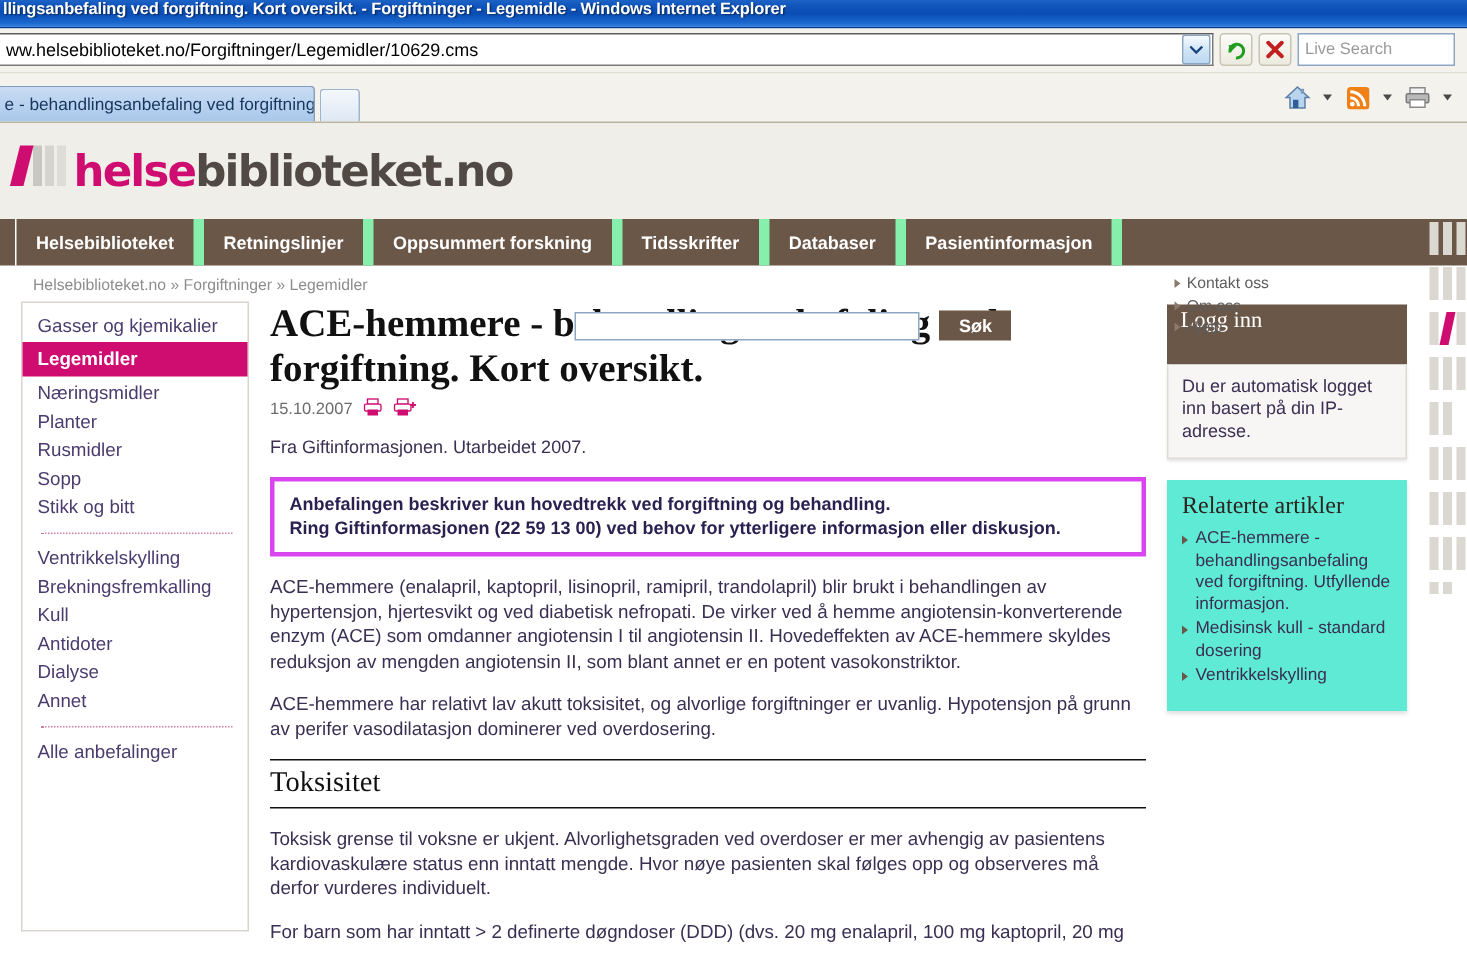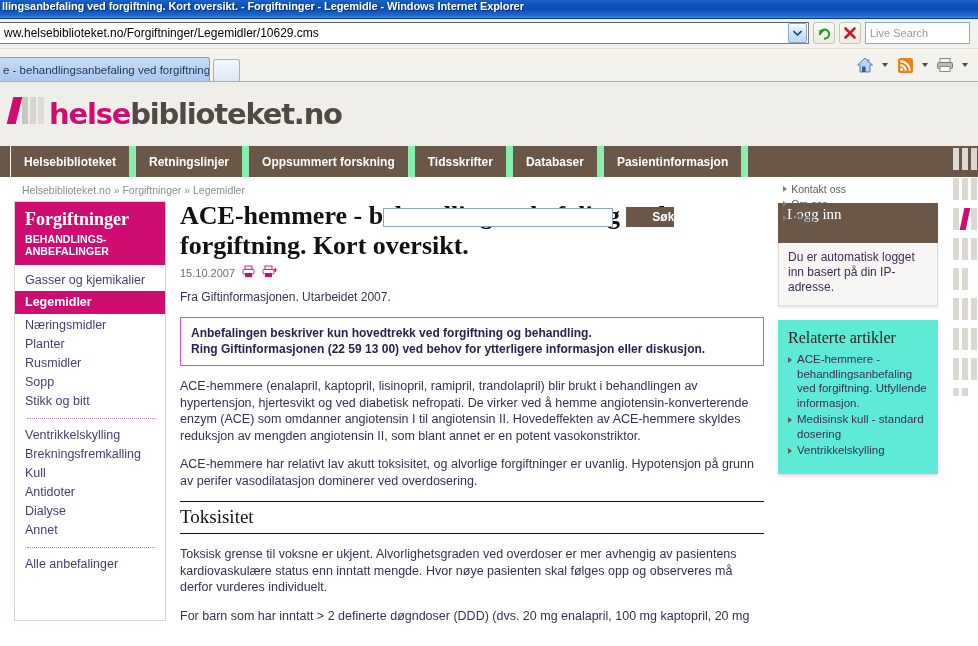--- a/index.html
+++ b/index.html
@@ -137,21 +137,21 @@
   .hdr-search{
     position:absolute;left:383px;top:128px;
   }
   .search-field{
     width:230px;height:19px;background:#fff;
     border:1px solid #8ca6c4;vertical-align:middle;
   }
   .search-btn{
     display:inline-block;width:48px;height:20px;
     background:#6b5748;color:#fff;font-weight:bold;font-size:12px;
-    text-align:right;line-height:20px;vertical-align:middle;
+    text-align:center;line-height:20px;vertical-align:middle;
     margin-left:10px;border:none;
     font-family:"Liberation Sans",sans-serif;
   }
   .toplinks{
     position:absolute;right:132px;top:100px;
     font-size:10.5px;color:#5d5d5d;line-height:14.5px;
   }
   .toplinks div{display:flex;align-items:center;gap:4px;}
   .tl-arrow{
     width:0;height:0;border-top:3px solid transparent;
@@ -226,21 +226,21 @@
     font-family:"Liberation Serif",serif;
     font-size:26px;line-height:30px;font-weight:bold;
     color:#111;margin-bottom:4px;
   }
   .art-meta{
     display:flex;align-items:center;gap:7px;
     font-size:11px;color:#6d6d6d;margin-bottom:10px;
   }
   .art-source{font-size:12px;color:#3a2f52;margin-bottom:13px;}
   .notebox{
-    border:1px solid #d946ef;background:#fff;
+    border:3px solid #d946ef;background:#fff;
     padding:7px 10px 8px 10px;
     font-size:12px;font-weight:bold;color:#2b2150;
     line-height:16px;margin-bottom:12px;
   }
   .para{
     font-size:12.5px;color:#3a2f52;line-height:16.5px;
     margin-bottom:12px;
   }
   .h2{
     font-family:"Liberation Serif",serif;
@@ -451,27 +451,20 @@
     <div class="navitem">Tidsskrifter</div>
     <div class="navitem">Databaser</div>
     <div class="navitem">Pasientinformasjon</div>
   </div>
 
   <div class="breadcrumb">Helsebiblioteket.no » Forgiftninger » Legemidler</div>
 
   <div class="cols">
 
     <div class="lsb">
-      <div class="lsb-head">
-        <div class="lsb-title">Forgiftninger</div>
-        <div class="lsb-sub">
-          <div>BEHANDLINGS-</div>
-          <div>ANBEFALINGER</div>
-        </div>
-      </div>
       <div class="lsb-list">
         <a class="lsb-item two">Gasser og kjemikalier</a>
         <a class="lsb-item active">Legemidler</a>
         <a class="lsb-item">Næringsmidler</a>
         <a class="lsb-item">Planter</a>
         <a class="lsb-item">Rusmidler</a>
         <a class="lsb-item">Sopp</a>
         <a class="lsb-item">Stikk og bitt</a>
 
         <div class="lsb-sep"></div>

